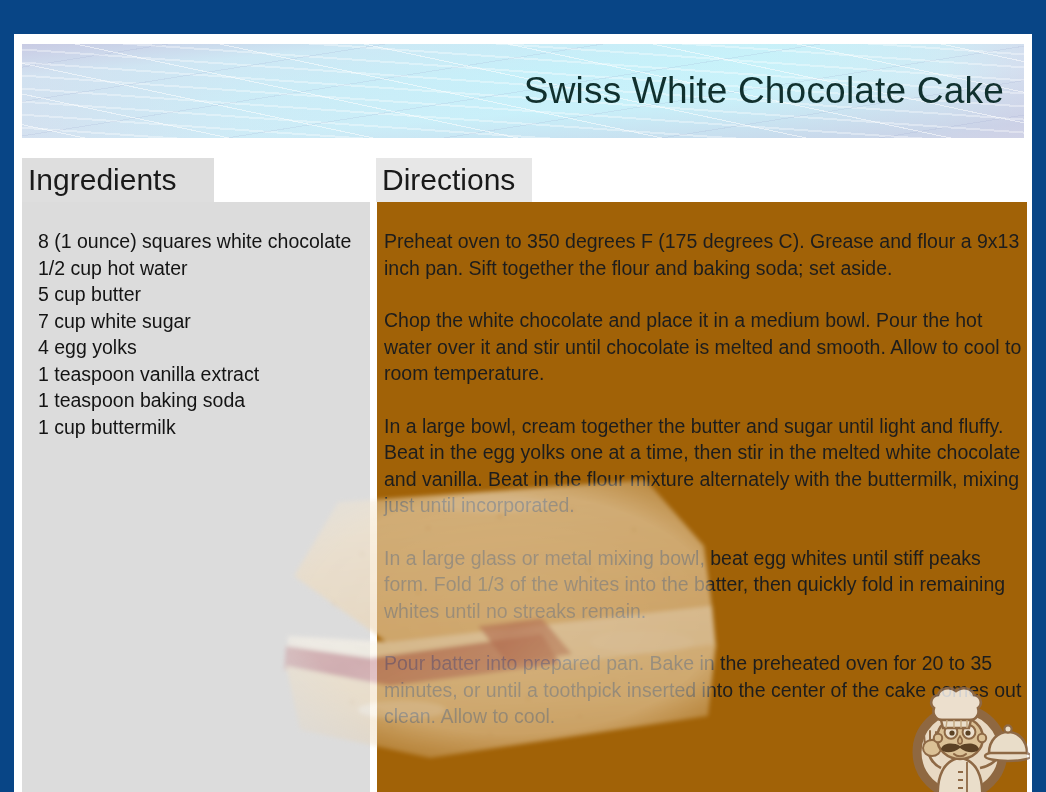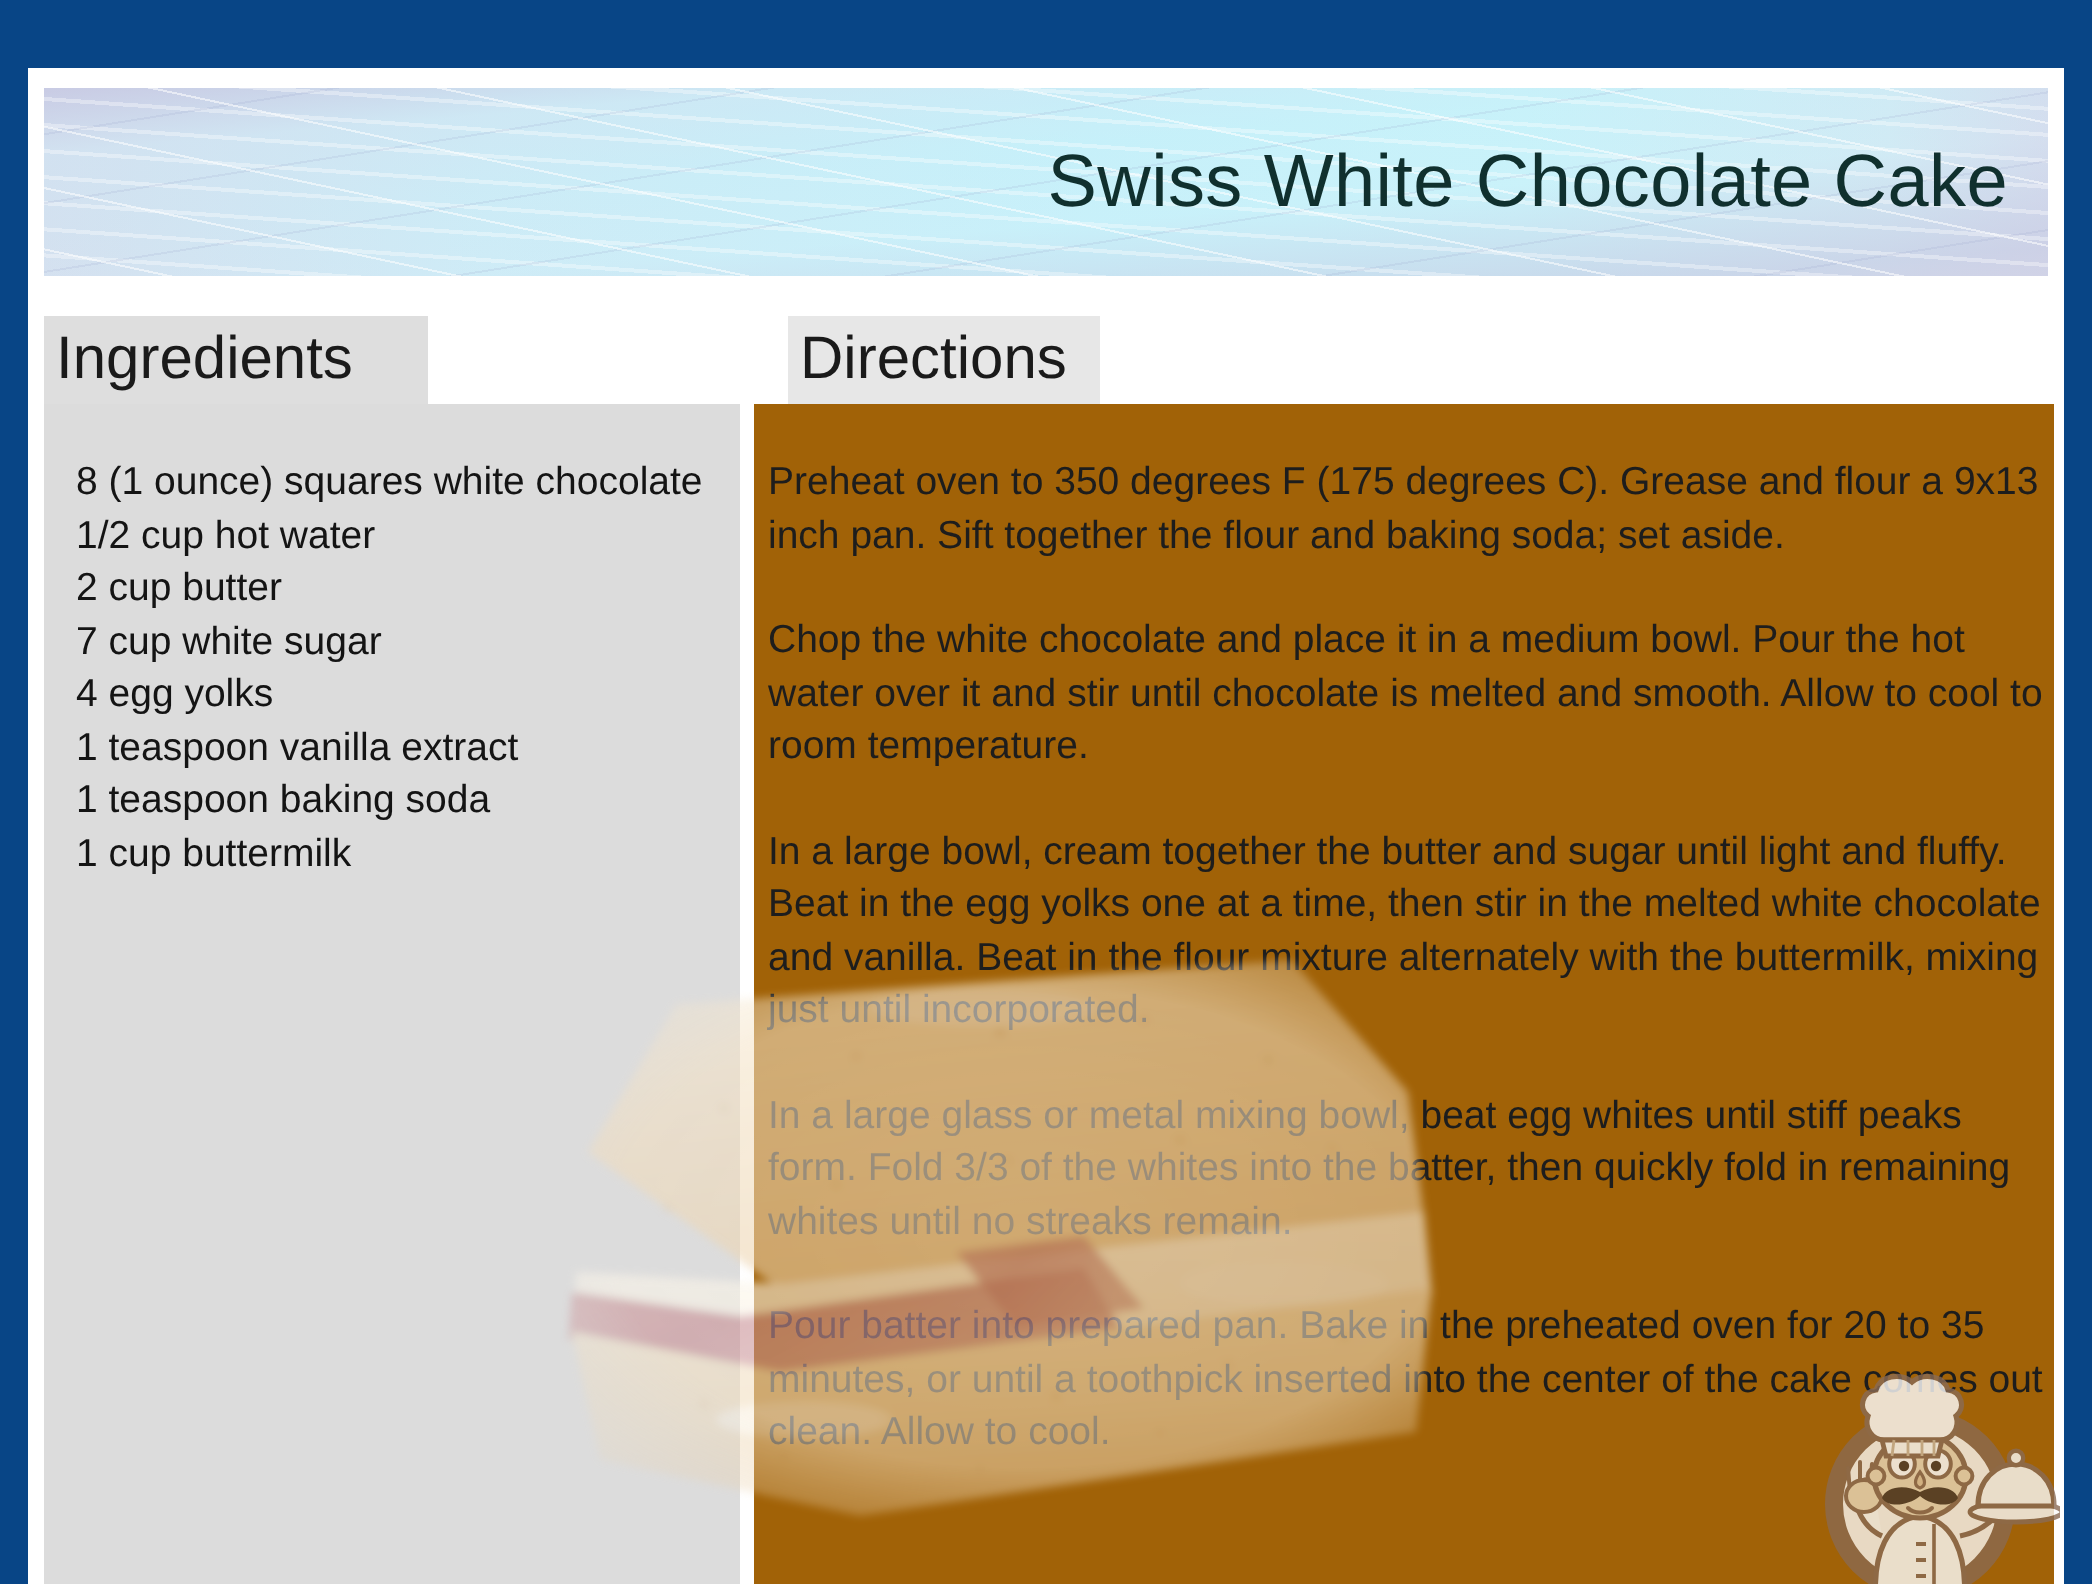--- a/index.html
+++ b/index.html
@@ -77,21 +77,21 @@
     height:44px;
     padding:0 6px;
     display:flex;
     align-items:center;
     font-size:30px;
     font-weight:400;
     color:#1a1a1a;
     z-index:4;
   }
   #tab-ingredients { left:8px;   top:124px; width:192px; }
-  #tab-directions  { left:380px; top:124px; width:156px; background:#e7e7e7; }
+  #tab-directions  { left:362px; top:124px; width:156px; background:#e7e7e7; }
 
   
   .panel {
     position:absolute;
     z-index:2;
   }
   #panel-ingredients {
     left:8px;  top:168px;
     width:348px; height:610px;
     background:#dcdcdc;
@@ -230,39 +230,39 @@
     </svg>
 
     <div class="tab" id="tab-ingredients">
       <span>Ingredients</span>
     </div>
 
     <div class="panel" id="panel-ingredients">
       <ul id="ingredients-list">
         <li>8 (1 ounce) squares white chocolate</li>
         <li>1/2 cup hot water</li>
-        <li>2 cup butter</li>
+        <li>5 cup butter</li>
         <li>7 cup white sugar</li>
         <li>4 egg yolks</li>
         <li>1 teaspoon vanilla extract</li>
         <li>1 teaspoon baking soda</li>
         <li>1 cup buttermilk</li>
       </ul>
     </div>
 
     <div class="tab" id="tab-directions">
       <span>Directions</span>
     </div>
 
     <div class="panel" id="panel-directions">
       <div id="directions-body">
         <p>Preheat oven to 350 degrees F (175 degrees C). Grease and flour a 9x13 inch pan. Sift together the flour and baking soda; set aside.</p>
         <p>Chop the white chocolate and place it in a medium bowl. Pour the hot water over it and stir until chocolate is melted and smooth. Allow to cool to room temperature.</p>
         <p>In a large bowl, cream together the butter and sugar until light and fluffy. Beat in the egg yolks one at a time, then stir in the melted white chocolate and vanilla. Beat in the flour mixture alternately with the buttermilk, mixing just until incorporated.</p>
-        <p>In a large glass or metal mixing bowl, beat egg whites until stiff peaks form. Fold 3/3 of the whites into the batter, then quickly fold in remaining whites until no streaks remain.</p>
+        <p>In a large glass or metal mixing bowl, beat egg whites until stiff peaks form. Fold 1/3 of the whites into the batter, then quickly fold in remaining whites until no streaks remain.</p>
         <p>Pour batter into prepared pan. Bake in the preheated oven for 20 to 35 minutes, or until a toothpick inserted into the center of the cake comes out clean. Allow to cool.</p>
       </div>
     </div>
 
     <svg id="chef-logo" viewBox="0 0 132 126">
       <g fill="none" stroke="#8a6b55" stroke-width="3.2" stroke-linejoin="round" stroke-linecap="round">
 
         <circle cx="62" cy="68" r="43" fill="#ffffff" stroke="#8a6b55" stroke-width="9" opacity="0.95"></circle>
       </g>
 

